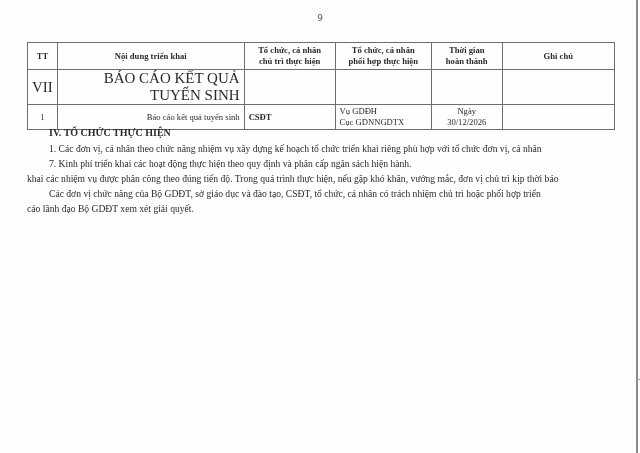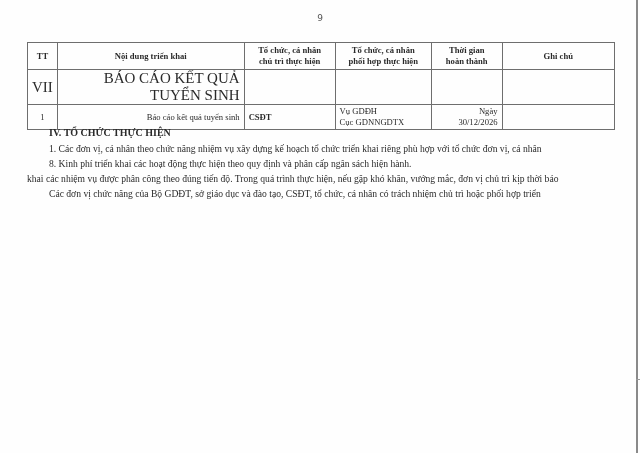--- a/index.html
+++ b/index.html
@@ -67,21 +67,21 @@
       font-size: 15px;
     }
     table.plan tr.item td {
       height: 24px;
       line-height: 11px;
     }
     .c-tt { width: 20px; text-align: center; }
     .c-content { width: 180px; text-align: right; }
     .c-lead { width: 83px; font-weight: bold; }
     .c-coop { width: 88px; }
-    .c-time { width: 62px; text-align: right; }
+    .c-time { width: 62px; text-align: center; }
     .c-note { width: 105px; }
     .line { display: block; }
 
     .section-block {
       position: absolute;
       left: 27px; top: 125px;
       width: 578px;
       font-size: 9.6px;
       line-height: 15px;
       color: #2a2a2a;
@@ -149,24 +149,25 @@
   </table>
 
   <div class="section-block">
     <div class="section-heading">IV. TỔ CHỨC THỰC HIỆN</div>
 
     <div>
       <span class="line-block indent">1. Các đơn vị, cá nhân theo chức năng nhiệm vụ xây dựng kế hoạch tổ chức triển khai riêng phù hợp với tổ chức đơn vị, cá nhân</span>
     </div>
 
     <div>
-      <span class="line-block indent">8. Kinh phí triển khai các hoạt động thực hiện theo quy định và phân cấp ngân sách hiện hành.</span>
+      <span class="line-block indent">7. Kinh phí triển khai các hoạt động thực hiện theo quy định và phân cấp ngân sách hiện hành.</span>
     </div>
 
     <div>
       <span class="line-block">khai các nhiệm vụ được phân công theo đúng tiến độ. Trong quá trình thực hiện, nếu gặp khó khăn, vướng mắc, đơn vị chủ trì kịp thời báo</span>
       <span class="line-block indent">Các đơn vị chức năng của Bộ GDĐT, sở giáo dục và đào tạo, CSĐT, tổ chức, cá nhân có trách nhiệm chủ trì hoặc phối hợp triển</span>
+      <span class="line-block">cáo lãnh đạo Bộ GDĐT xem xét giải quyết.</span>
     </div>
   </div>
 
   <div class="right-edge"></div>
   <div class="right-edge-notch"></div>
 </div>
 
 </body></html>

